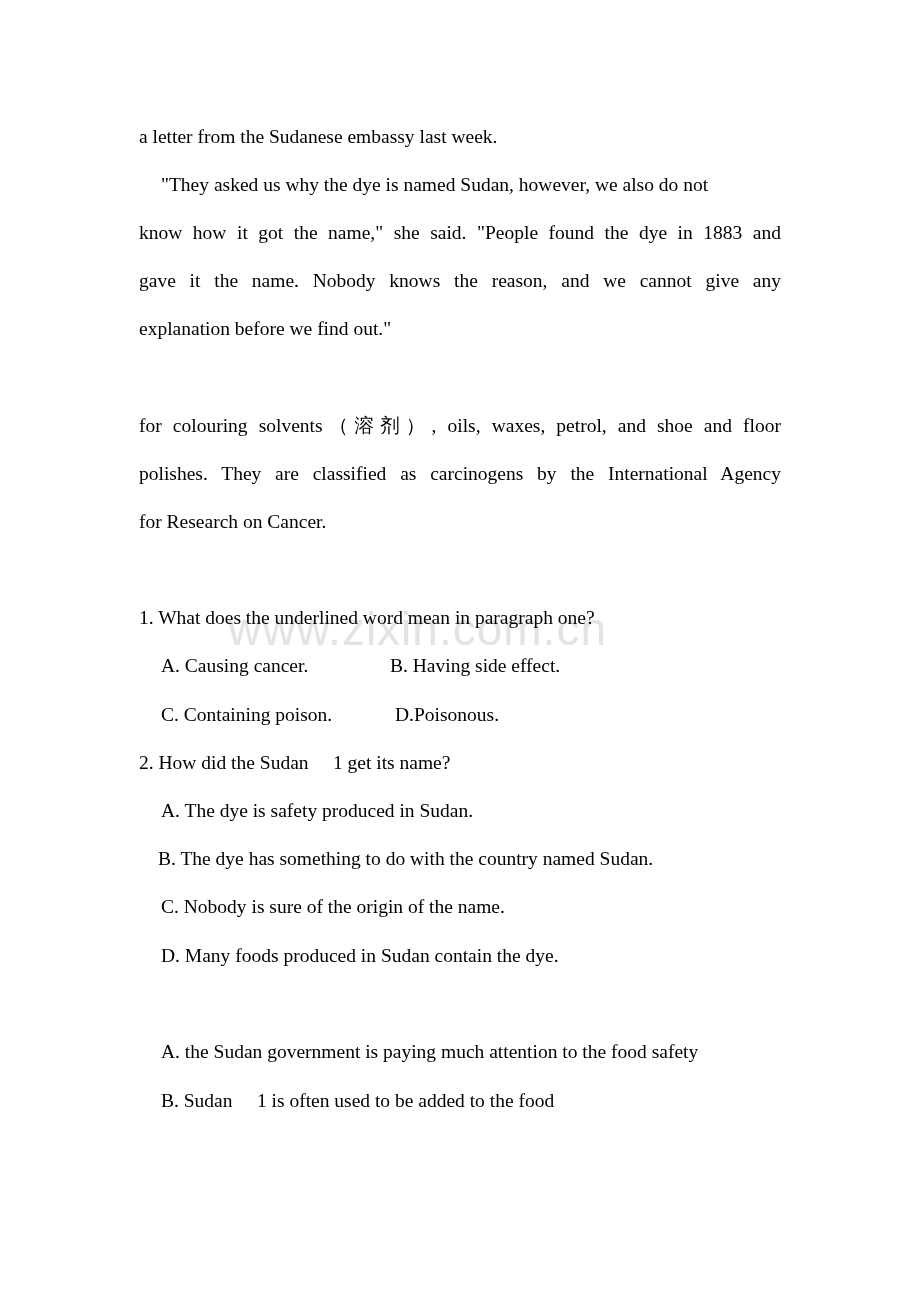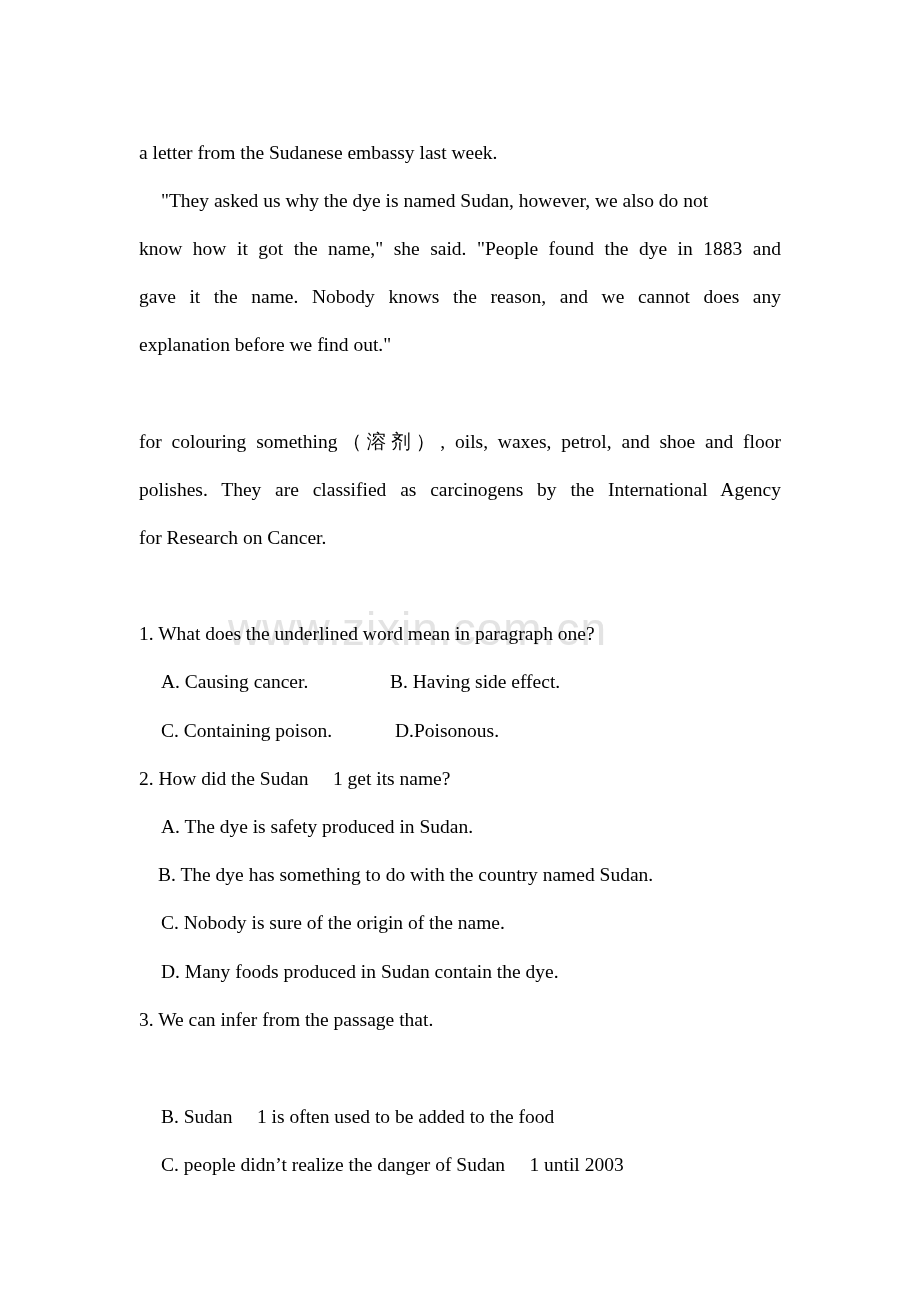--- a/index.html
+++ b/index.html
@@ -1,47 +1,46 @@
 <!DOCTYPE html>
 <html><head>
 <meta charset="utf-8">
 <style>
   html, body { margin: 0; padding: 0; background: #ffffff; }
   body { width: 920px; height: 1302px; position: relative; overflow: hidden;
          font-family: "Liberation Serif", "DejaVu Serif", serif; color: #000; }
   .page { position: absolute; left: 0; top: 0; width: 920px; height: 1302px; }
-  .line { position: absolute; left: 139px; font-size: 19.5px; line-height: 24px; white-space: pre; margin-top: 16px; }
+  .line { position: absolute; left: 139px; font-size: 19.5px; line-height: 24px; white-space: pre; }
   .just { width: 642px; text-align: justify; text-align-last: justify; white-space: normal; }
   .watermark { position: absolute; left: 228px; top: 598px; font-family: "Liberation Sans", "DejaVu Sans", sans-serif;
                font-size: 46px; line-height: 62px; color: #e3e3e3; letter-spacing: 1px; z-index: 0; }
   .line { z-index: 1; }
 </style>
 </head>
 <body>
 
 <div class="page">
   <div class="watermark">www.zixin.com.cn</div>
 
   <div class="line" style="top:125px">a letter from the Sudanese embassy last week.</div>
   <div class="line" style="top:173px; left:161px">"They asked us why the dye is named Sudan, however, we also do not</div>
   <div class="line just" style="top:221px">know how it got the name," she said. "People found the dye in 1883 and</div>
-  <div class="line just" style="top:269px">gave it the name. Nobody knows the reason, and we cannot does any</div>
+  <div class="line just" style="top:269px">gave it the name. Nobody knows the reason, and we cannot give any</div>
   <div class="line" style="top:317px">explanation before we find out."</div>
-  <div class="line just" style="top:414px">for colouring something（溶剂）, oils, waxes, petrol, and shoe and floor</div>
+  <div class="line just" style="top:414px">for colouring solvents（溶剂）, oils, waxes, petrol, and shoe and floor</div>
   <div class="line just" style="top:462px">polishes. They are classified as carcinogens by the International Agency</div>
   <div class="line" style="top:510px">for Research on Cancer.</div>
 
   <div class="line" style="top:606px">1. What does the underlined word mean in paragraph one?</div>
   <div class="line" style="top:654px; left:161px">A. Causing cancer.</div>
   <div class="line" style="top:654px; left:390px">B. Having side effect.</div>
   <div class="line" style="top:703px; left:161px">C. Containing poison.</div>
   <div class="line" style="top:703px; left:395px">D.Poisonous.</div>
 
   <div class="line" style="top:751px">2. How did the Sudan　 1 get its name?</div>
   <div class="line" style="top:799px; left:161px">A. The dye is safety produced in Sudan.</div>
   <div class="line" style="top:847px; left:158px">B. The dye has something to do with the country named Sudan.</div>
   <div class="line" style="top:895px; left:161px">C. Nobody is sure of the origin of the name.</div>
   <div class="line" style="top:944px; left:161px">D. Many foods produced in Sudan contain the dye.</div>
 
-  <div class="line" style="top:992px">3. We can infer from the passage that.</div>
+  <div class="line" style="top:1040px; left:161px">A. the Sudan government is paying much attention to the food safety</div>
   <div class="line" style="top:1089px; left:161px">B. Sudan　 1 is often used to be added to the food</div>
-  <div class="line" style="top:1137px; left:161px">C. people didn’t realize the danger of Sudan　 1 until 2003</div>
 </div>
 
 </body></html>

